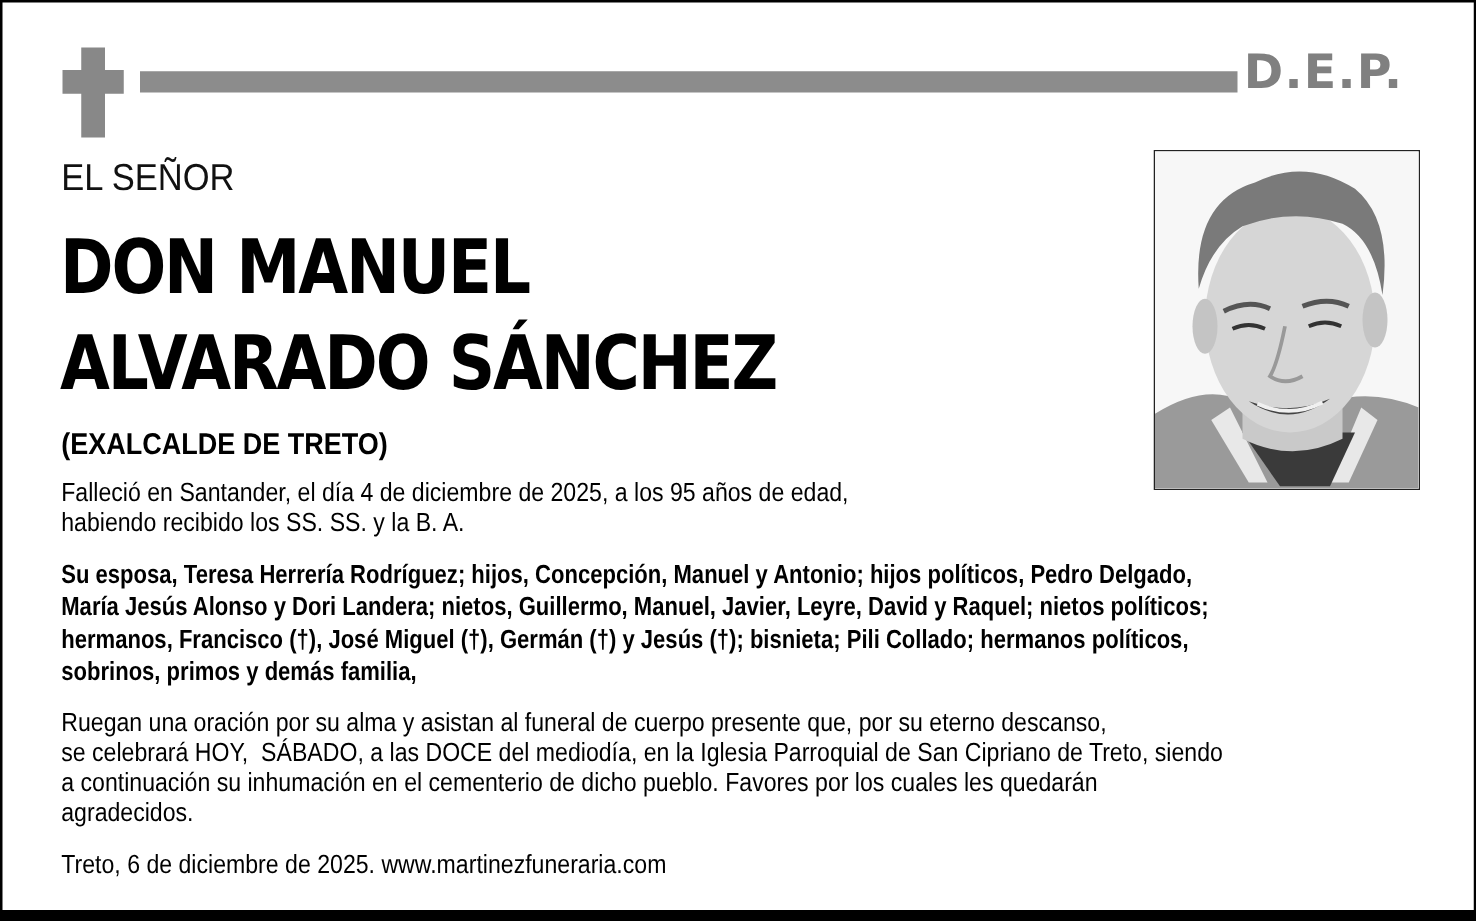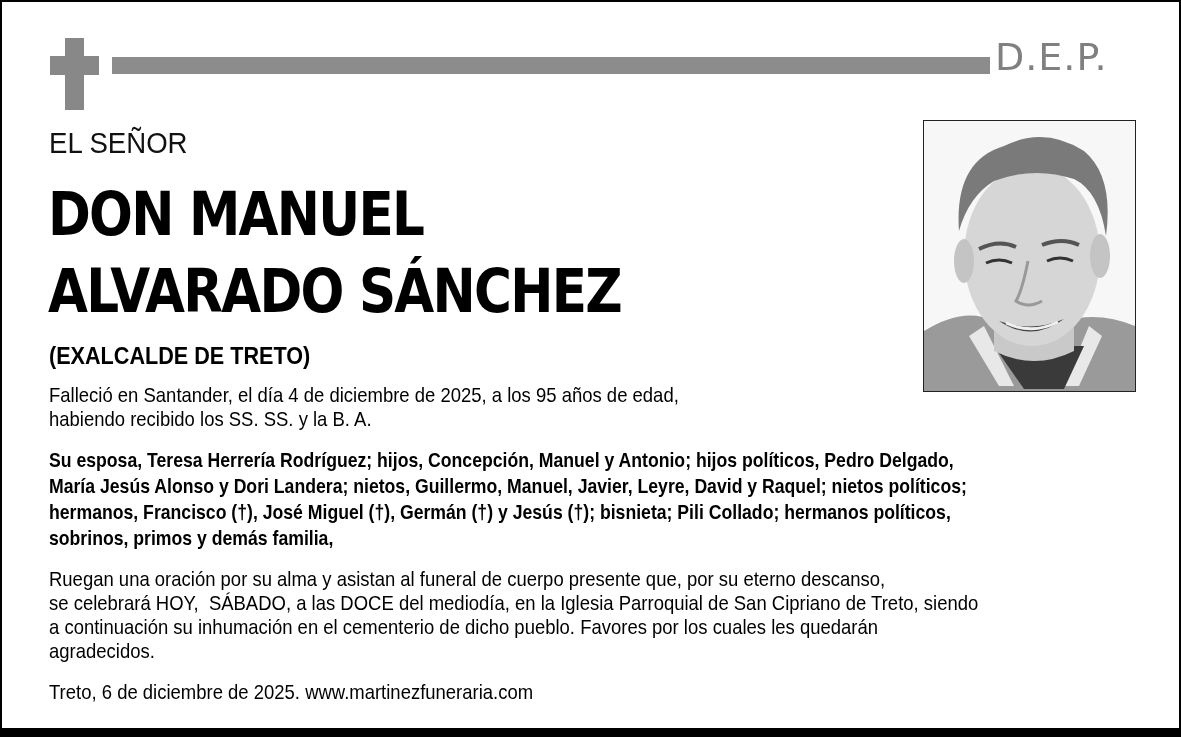--- a/index.html
+++ b/index.html
@@ -9,21 +9,21 @@
       box-sizing: border-box;
       border-top: 2px solid #000; border-left: 2px solid #000; border-right: 2px solid #000;
       border-bottom: 9px solid #000;
       background: #fff;
     }
     .cross-v { position: absolute; left: 63px; top: 36px; width: 19px; height: 72px; background: #888888; }
     .cross-h { position: absolute; left: 48px; top: 54px; width: 49px; height: 19px; background: #888888; }
     .rule { position: absolute; left: 110px; top: 55px; width: 878px; height: 17px; background: #8c8c8c; }
     .dep {
       position: absolute; left: 993px; top: 36px;
-      font-family: "DejaVu Sans", sans-serif; font-weight: normal; font-size: 38px;
+      font-family: "DejaVu Sans", sans-serif; font-weight: bold; font-size: 38px;
       color: #808080; letter-spacing: 1px; line-height: 1;
     }
     .el-senor {
       position: absolute; left: 47px; top: 124px;
       font-family: "Liberation Sans", sans-serif; font-size: 30px; color: #111;
       transform: scaleX(0.92); transform-origin: left top; line-height: 1.1;
     }
     .name-line {
       position: absolute; left: 46px;
       font-family: "DejaVu Sans", sans-serif; font-weight: bold; font-size: 60px;

